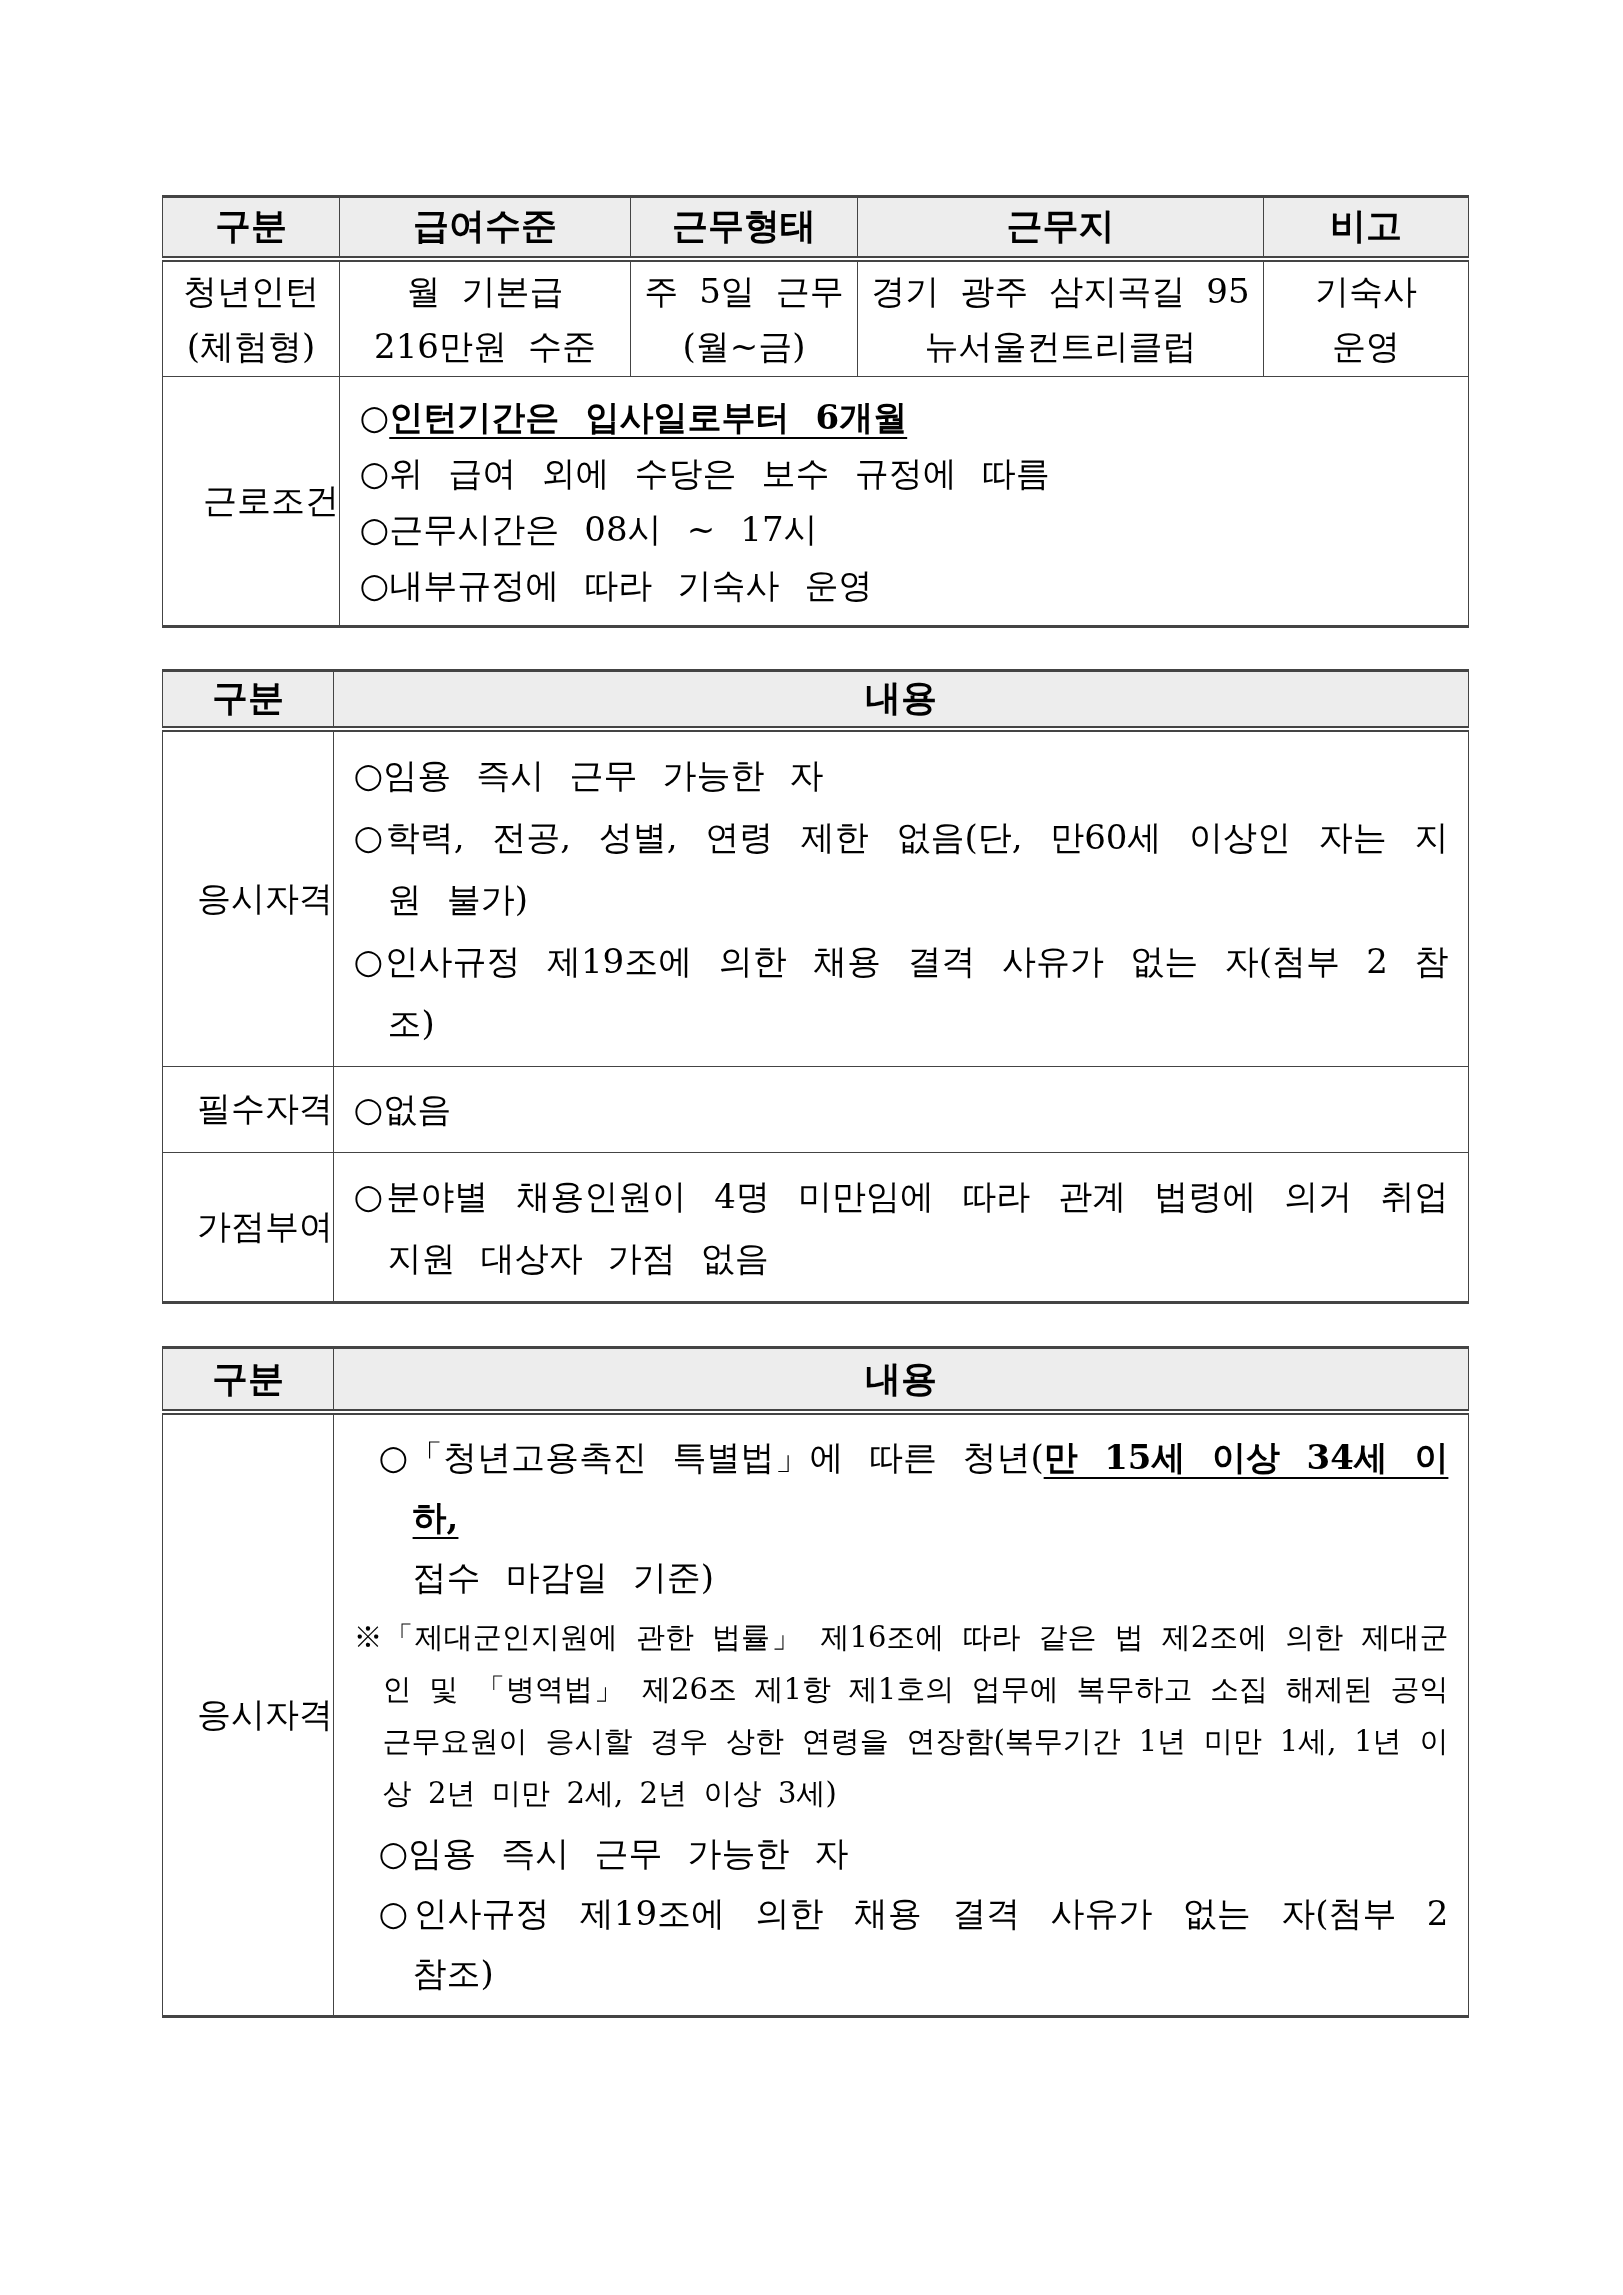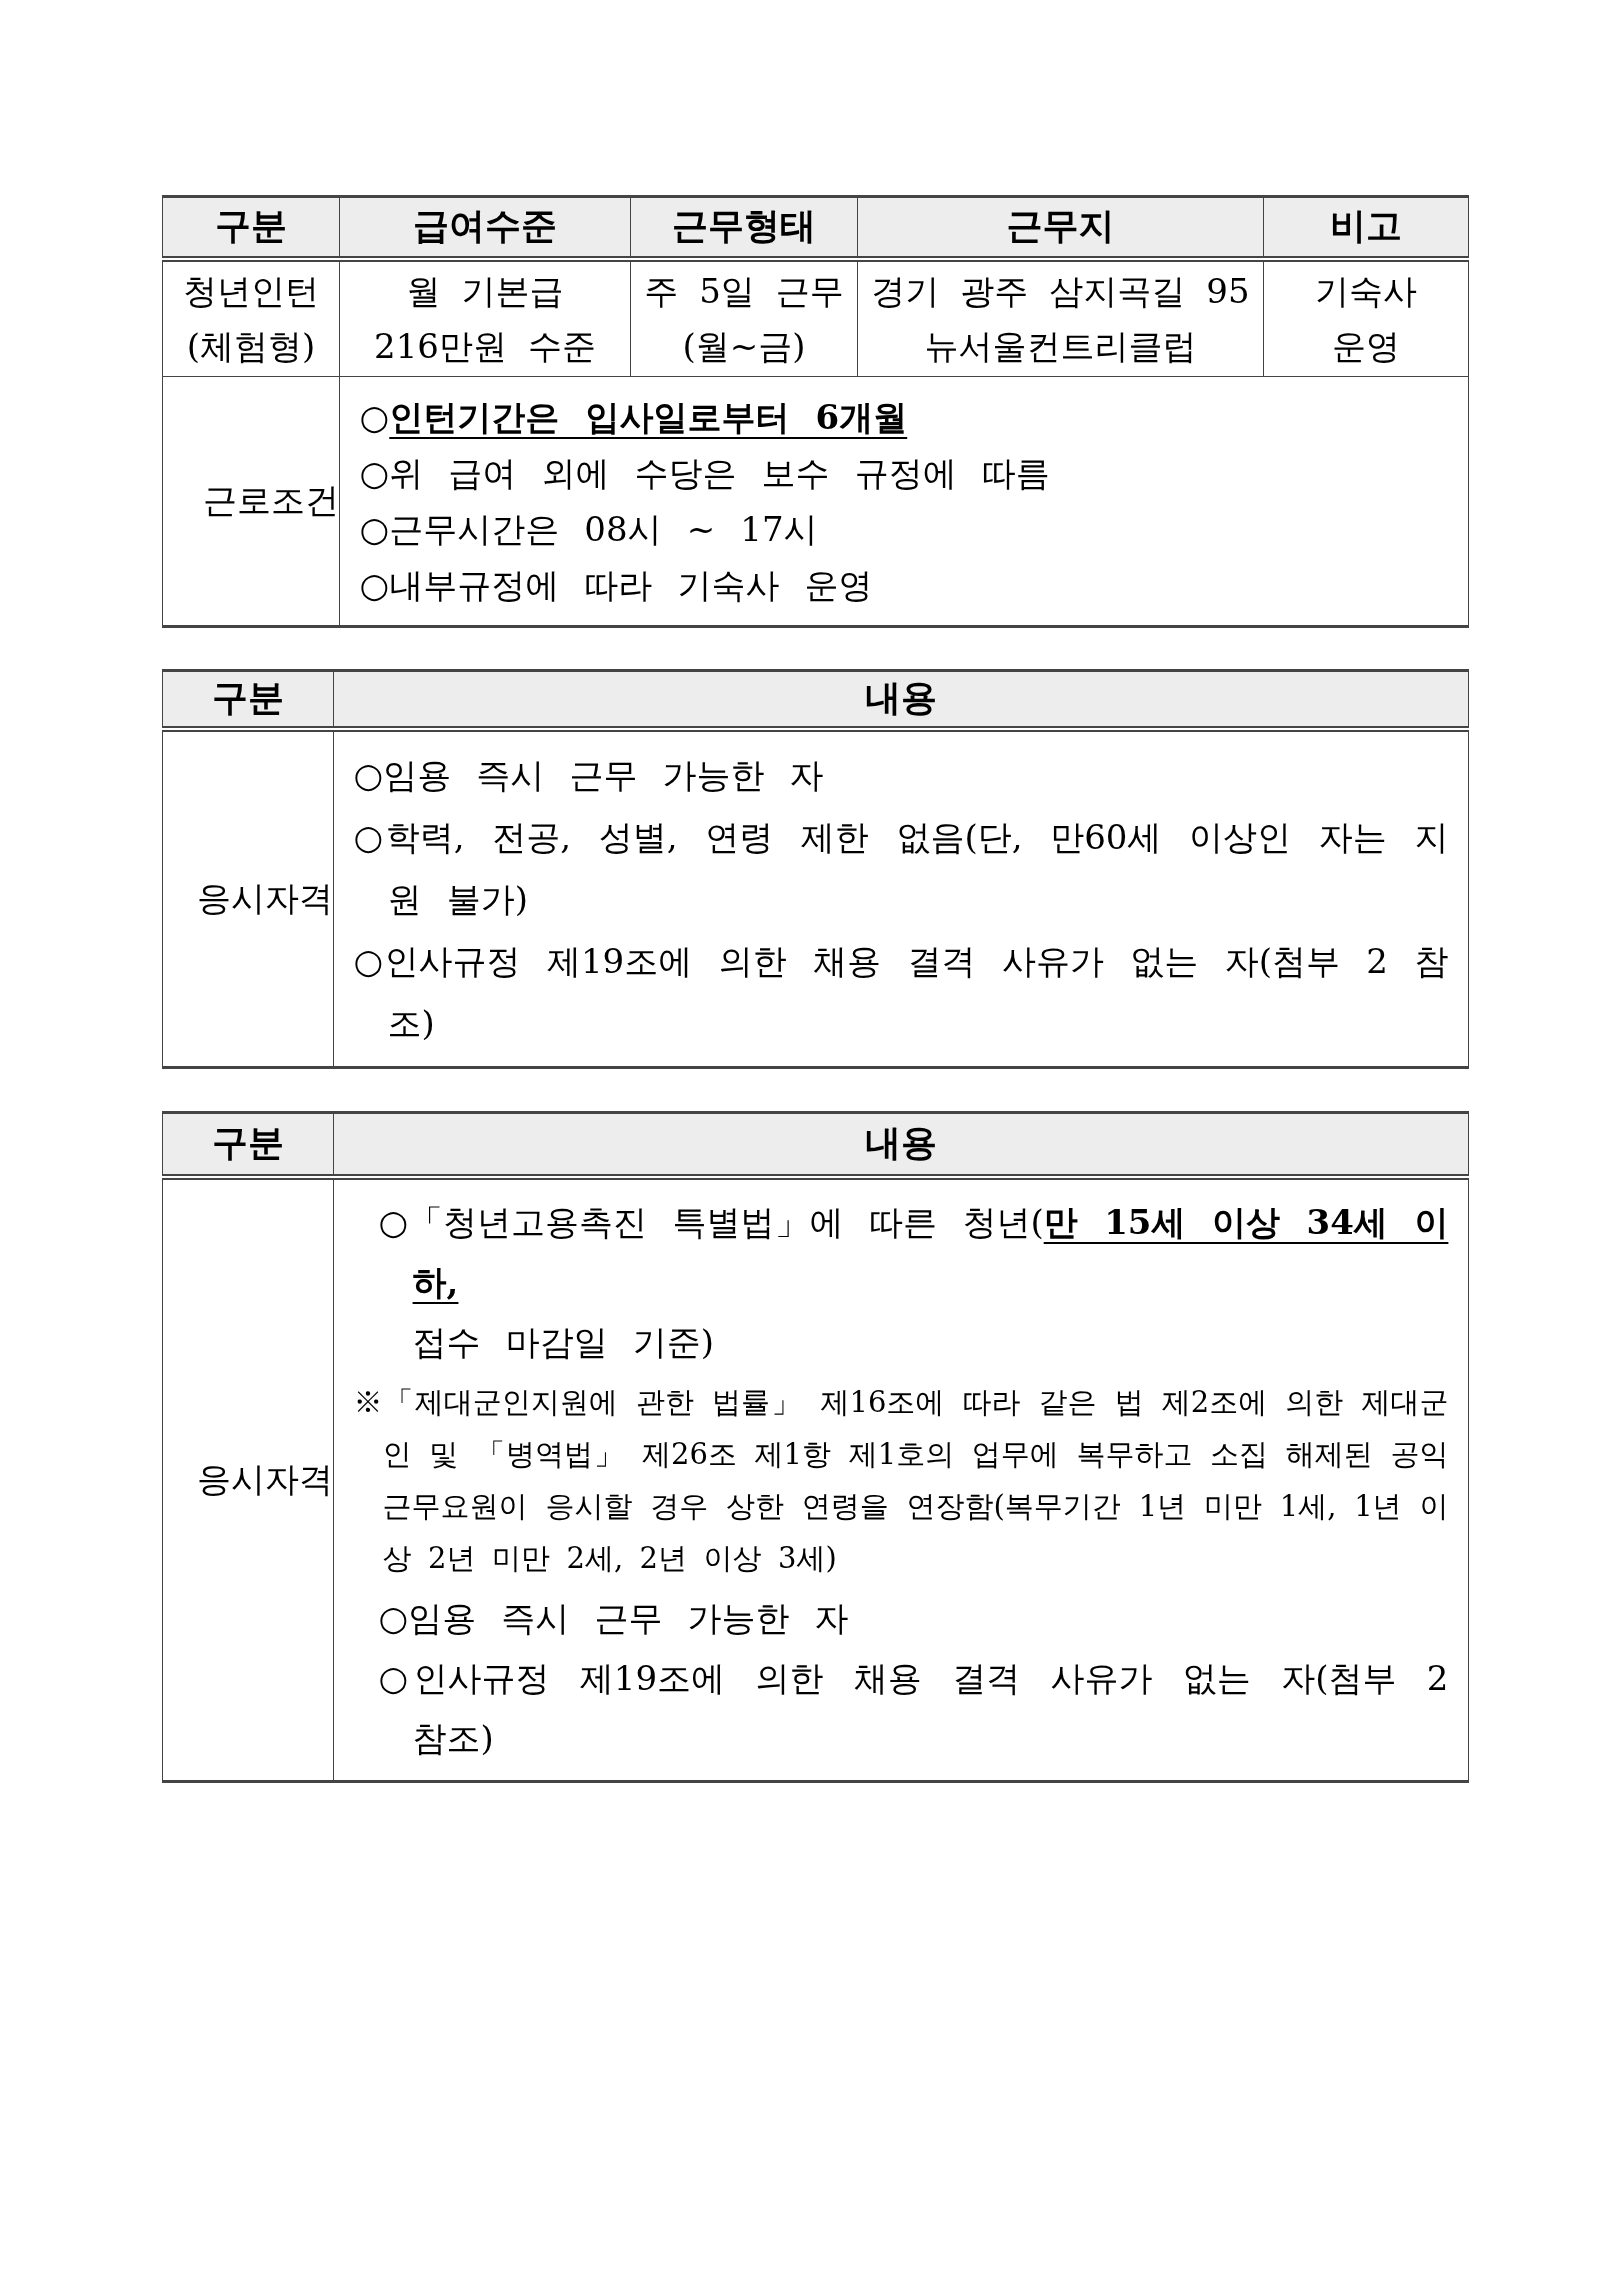--- a/index.html
+++ b/index.html
@@ -186,20 +186,32 @@
     </thead>
     <tbody>
       <tr class="r-elig">
         <td class="label-cell">응시자격</td>
         <td class="content-cell">
           <p class="bullet">○임용 즉시 근무 가능한 자</p>
           <p class="bullet">○학력, 전공, 성별, 연령 제한 없음(단, 만60세 이상인 자는 지원 불가)</p>
           <p class="bullet">○인사규정 제19조에 의한 채용 결격 사유가 없는 자(첨부 2 참조)</p>
         </td>
       </tr>
+      <tr class="r-req">
+        <td class="label-cell">필수자격</td>
+        <td class="content-cell">
+          <p class="bullet">○없음</p>
+        </td>
+      </tr>
+      <tr class="r-bonus">
+        <td class="label-cell">가점부여</td>
+        <td class="content-cell">
+          <p class="bullet">○분야별 채용인원이 4명 미만임에 따라 관계 법령에 의거 취업지원 대상자 가점 없음</p>
+        </td>
+      </tr>
     </tbody>
   </table>
 
 
   <table class="tbl tbl3">
     <colgroup>
       <col style="width:171px">
         <col style="width:1135px">
     </colgroup>
     <thead>

